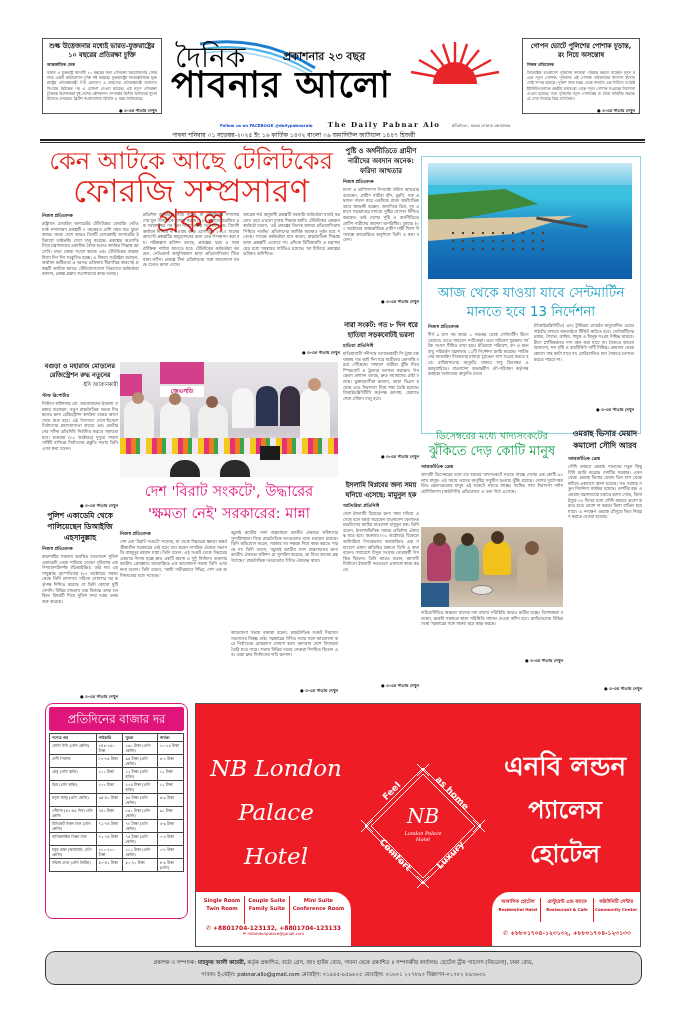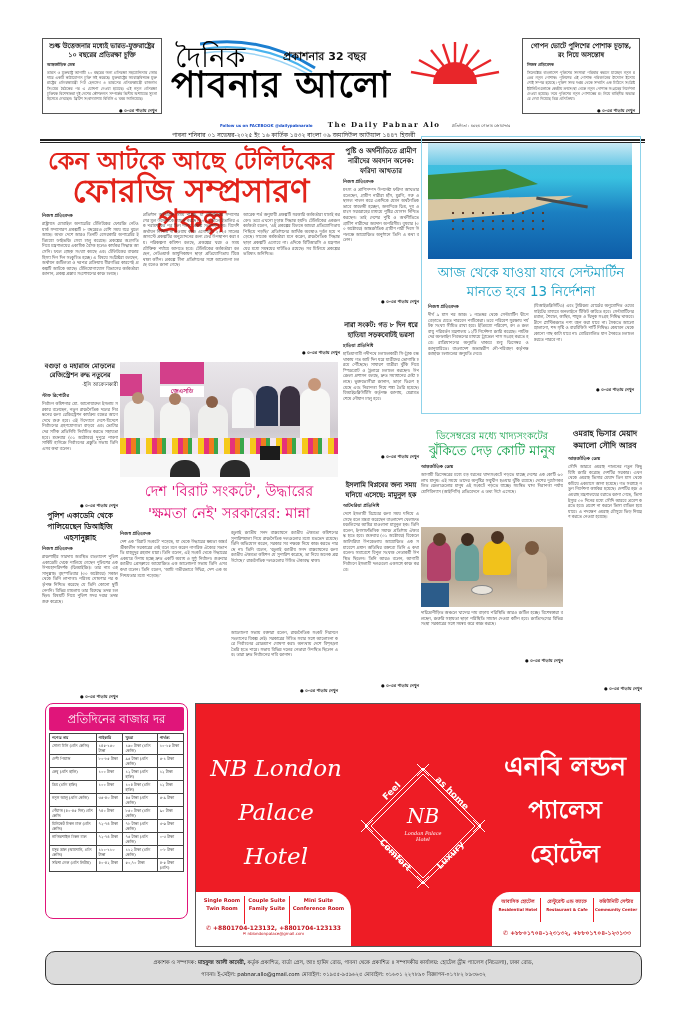--- a/index.html
+++ b/index.html
@@ -43,41 +43,41 @@
       <line x1="50" y1="40" x2="26" y2="10"></line>
         <line x1="50" y1="40" x2="74" y2="10"></line>
         <line x1="50" y1="40" x2="14" y2="20"></line>
       <line x1="50" y1="40" x2="86" y2="20"></line>
         <line x1="50" y1="40" x2="6" y2="32"></line>
         <line x1="50" y1="40" x2="94" y2="32"></line>
     </g>
     <path d="M28 44 A22 22 0 0 1 72 44 Z" fill="#e8262a"></path>
   </svg>
   <div class="abs" style="left:10px;top:6px;font-family:'DejaVu Serif',serif;font-size:28px;color:#000000;">দৈনিক</div>
-  <div class="abs" style="left:118px;top:18px;font-size:11px;font-weight:bold;color:#111;">প্রকাশনার 32 বছর</div>
+  <div class="abs" style="left:118px;top:18px;font-size:11px;font-weight:bold;color:#111;">প্রকাশনার ২৩ বছর</div>
   <div class="abs" style="left:6px;top:36px;font-size:36px;font-weight:900;color:#000;letter-spacing:1px;line-height:38px;">পাবনার আলো</div>
 </div>
 
 <div class="abs teaser-box" style="left:522px;top:38px;width:118px;height:76px;">
   <div class="teaser-title" style="font-size:6.6px;line-height:9px;">গোপন ভোটে পুলিশের পোশাক চূড়ান্ত, রং নিয়ে অসন্তোষ</div>
   <div class="byline" style="font-size:4px;margin-top:2px;">নিজস্ব প্রতিবেদক</div>
   <div class="body-text" style="height:38px;font-size:3.8px;line-height:5.2px;">সিলেক্টেড বাংলাদেশ পুলিশের সদস্যরা পরিবার করতে যাচ্ছেন নতুন রঙের নতুন পোশাক। পুলিশের এই পোশাক পরিবর্তনের উদ্যোগ ইতোমধ্যেই সম্পন্ন হয়েছে। পুলিশ সদর দপ্তর থেকে সম্প্রতি এক চিঠিতে সংশ্লিষ্ট ইউনিটগুলোকে কেন্দ্রীয় ক্রয়সংস্থা থেকে নতুন পোশাক সংগ্রহের নির্দেশনা দেওয়া হয়েছে। তবে পুলিশের নতুন পোশাকের রং নিয়ে বাহিনীর অভ্যন্তরে দেখা দিয়েছে ভিন্ন প্রতিক্রিয়া।</div>
   <div class="cont">● <span>৩-এর পাতায় দেখুন</span></div>
 </div>
 
 <div class="abs" style="left:220px;top:120px;width:300px;height:9px;font-size:4px;">
   <span style="color:#1a4fc8;font-weight:bold;">Follow us on FACEBOOK @dailypabnaralo</span>
   <span style="font-family:'DejaVu Serif',serif;font-size:7px;font-weight:bold;letter-spacing:1.5px;margin-left:14px;">The Daily Pabnar Alo</span>
   <span style="margin-left:10px;">প্রতিষ্ঠাতা : মরহুম গোলাম জোয়াদ্দার</span>
 </div>
 <div class="abs" style="left:172px;top:130px;width:350px;font-size:6px;color:#111;white-space:nowrap;">পাবনা শনিবার ০১ নভেম্বর-২০২৫ ইং ১৬ কার্তিক ১৪৩২ বাংলা ০৯ জমাদিউল আউয়াল ১৪৪৭ হিজরী</div>
 <div class="abs" style="left:40px;top:139px;width:605px;height:2px;background:#222;"></div>
 <div class="abs" style="left:40px;top:142px;width:605px;height:0.6px;background:#222;"></div>
 
-<div class="abs" style="left:42px;top:146px;width:298px;text-align:center;color:#e2231a;font-weight:bold;">
+<div class="abs" style="left:42px;top:146px;width:298px;text-align:center;color:#e2231a;">
   <div style="font-size:24px;line-height:30px;">কেন আটকে আছে টেলিটকের</div>
   <div style="font-size:32px;line-height:30px;">ফোরজি সম্প্রসারণ প্রকল্প</div>
 </div>
 <div class="abs" style="left:42px;top:212px;width:298px;height:148px;display:flex;gap:4px;">
   <div style="flex:1;">
     <div class="byline">নিজস্ব প্রতিবেদক</div>
     <div class="body-text" style="height:138px;">রাষ্ট্রায়ত্ত মোবাইল অপারেটর টেলিটকের ফোরজি নেটওয়ার্ক সম্প্রসারণ প্রকল্পটি ৮ বছরেরও বেশি সময় ধরে ঝুলে আছে। অথচ দেশে আরও তিনটি বেসরকারি অপারেটর ইতিমধ্যে ফাইভজি সেবা চালু করেছে। প্রকল্পের অগ্রগতি নিয়ে মন্ত্রণালয়ের একাধিক বৈঠক হলেও কার্যকর সিদ্ধান্ত আসেনি। ফলে গ্রাহক সংখ্যা কমছে এবং টেলিটকের বাজার হিস্যা দিন দিন সংকুচিত হচ্ছে। এ বিষয়ে সংশ্লিষ্টরা বলছেন, অর্থায়ন জটিলতা ও দরপত্র প্রক্রিয়ায় ধীরগতির কারণেই প্রকল্পটি আটকে আছে। টেলিযোগাযোগ বিভাগের কর্মকর্তারা জানান, প্রকল্প প্রস্তাব সংশোধনের কাজ চলছে।</div>
   </div>
   <div style="flex:1;">
     <div class="body-text" style="height:145px;">প্রতিষ্ঠান অতিরিক্ত সময় পাচ্ছে, যা টেলিটকের সম্প্রসারণের মূল উদ্দেশ্যকে ব্যাহত করছে। ২০১৭ সালে ইতালির এক পরামর্শকের পর তিন দফায় প্রকল্প সংশোধন হয়। বিদেশি অর্থায়ন নিশ্চিত না হওয়ায় কাজ এগোয়নি। ২০২৫ সালের আগস্টে প্রকল্পটির অনুমোদনের জন্য ফের উপস্থাপন করা হয়। পরিকল্পনা কমিশন বলছে, প্রকল্পের খরচ ও সময় যৌক্তিক পর্যায়ে আনতে হবে। টেলিটকের কর্মকর্তারা বলছেন, নেটওয়ার্ক আধুনিকায়ন ছাড়া প্রতিযোগিতায় টিকে থাকা কঠিন। প্রকল্পে চীনা প্রতিষ্ঠানের সঙ্গে আলোচনা চলছে বলেও জানা গেছে।</div>
@@ -155,21 +155,21 @@
   <div class="body-text" style="height:103px;">হাতিয়াগামী নদীপথে চলাচলকারী সি-ট্রাক বন্ধ থাকায় গত আট দিন ধরে যাত্রীদের ভোগান্তি চরমে পৌঁছেছে। সাধারণ যাত্রীরা ঝুঁকি নিয়ে স্পিডবোট ও ট্রলারে চলাচল করছেন। উপজেলা প্রশাসন বলছে, দ্রুত সমাধানের চেষ্টা চলছে। ভুক্তভোগীরা জানান, ভাড়া দ্বিগুণ হয়েছে এবং নিরাপত্তা নিয়ে শঙ্কা তৈরি হয়েছে। বিআইডব্লিউটিসি কর্তৃপক্ষ জানায়, মেরামত শেষে নৌযান চালু হবে।</div>
   <div class="cont">● <span>৩-এর পাতায় দেখুন</span></div>
 </div>
 <div class="abs" style="left:343px;top:480px;width:76px;height:220px;">
   <div class="side-title" style="font-size:6.6px;line-height:10px;">ইসলামি বিপ্লবের জন্য সময় ঘনিয়ে এসেছে: মামুনুল হক</div>
   <div class="byline" style="margin-top:2px;">আটঘরিয়া প্রতিনিধি</div>
   <div class="body-text" style="height:172px;">দেশে ইসলামী বিপ্লবের জন্য সময় ঘনিয়ে এসেছে বলে মন্তব্য করেছেন বাংলাদেশ খেলাফত মজলিসের আমির মাওলানা মামুনুল হক। তিনি বলেন, ইনসাফভিত্তিক সমাজ প্রতিষ্ঠায় ঐক্যবদ্ধ হতে হবে। শুক্রবার (৩১ অক্টোবর) বিকেলে আটঘরিয়া উপজেলায় আয়োজিত এক সমাবেশে প্রধান অতিথির বক্তব্যে তিনি এ কথা বলেন। সমাবেশে বিপুল সংখ্যক নেতাকর্মী উপস্থিত ছিলেন। তিনি আরও বলেন, আগামী নির্বাচনে ইসলামী দলগুলো একসঙ্গে কাজ করবে।</div>
   <div class="cont">● <span>৩-এর পাতায় দেখুন</span></div>
 </div>
 
-<div class="abs" style="left:421px;top:136px;width:220px;height:278px;border:1.5px solid #8fd3ea;padding:6px;">
+<div class="abs" style="left:421px;top:156px;width:220px;height:278px;border:1.5px solid #8fd3ea;padding:6px;">
   <div class="photo" style="position:relative;width:204px;height:116px;background:linear-gradient(180deg,#4fb9dd 0%,#39c1e0 30%,#1b7fc1 60%,#0e5da8 100%);">
     <div class="abs" style="left:0;top:0;width:204px;height:22px;background:linear-gradient(180deg,#c9e9f4,#6cc9e6);"></div>
     <div class="abs" style="left:0;top:42px;width:145px;height:36px;background:#d8c6a2;clip-path:polygon(0 40%,100% 30%,60% 80%,0 100%);"></div>
     <div class="abs" style="left:0;top:26px;width:110px;height:30px;background:#3f8a3a;clip-path:polygon(0 20%,70% 0,100% 50%,30% 100%,0 100%);"></div>
     <div class="abs" style="left:108px;top:58px;width:52px;height:3px;background:#4b4b4b;transform:rotate(10deg);"></div>
     <div class="abs" style="left:20px;top:66px;width:100px;height:24px;background:radial-gradient(circle,#5a3a2a 1px,transparent 1.6px);background-size:10px 8px;"></div>
   </div>
   <div style="text-align:center;color:#1a9fc4;margin-top:4px;">
     <div style="font-size:13.4px;line-height:19px;">আজ থেকে যাওয়া যাবে সেন্টমার্টিন</div>
     <div style="font-size:13.4px;line-height:19px;">মানতে হবে 13 নির্দেশনা</div>

